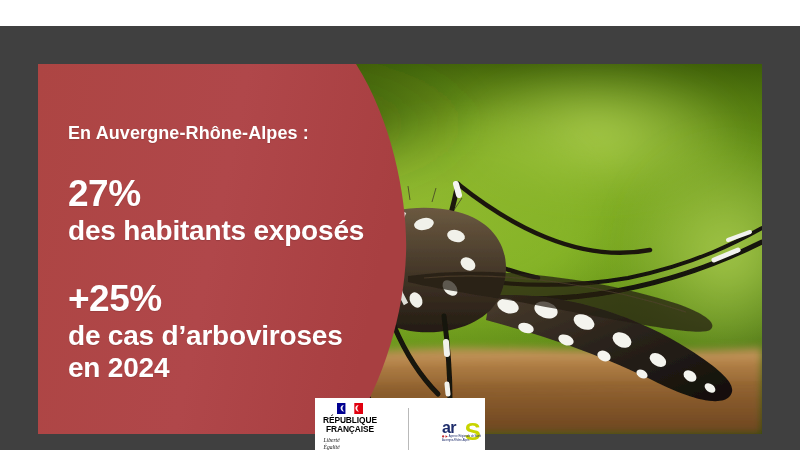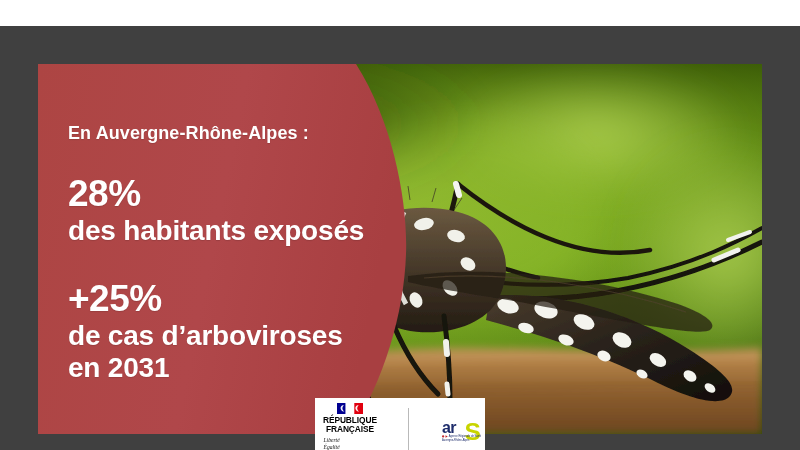--- a/index.html
+++ b/index.html
@@ -325,28 +325,28 @@
         </linearGradient>
       </defs>
       <path d="M0 0 L318 0 C 356 60, 370 140, 368 190 C 366 250, 346 316, 312 370 L0 370 Z" fill="url(#redG)"></path>
     </svg>
   </div>
 
   <div class="text-block">
     <p class="kicker">En Auvergne-Rhône-Alpes :</p>
 
     <div class="stat-group">
-      <p class="stat-number">28%</p>
+      <p class="stat-number">27%</p>
       <p class="stat-label">des habitants exposés</p>
     </div>
 
     <div class="stat-group">
       <p class="stat-number">+25%</p>
       <p class="stat-label" style="white-space:pre-line;">de cas d’arboviroses
-en 2031</p>
+en 2024</p>
     </div>
   </div>
 
   <div class="logo-bar">
 
     <div class="marianne">
       <svg class="flag" viewBox="0 0 26 11" aria-hidden="true">
         <rect x="0" y="0" width="8.66" height="11" fill="#000091"></rect>
         <rect x="8.66" y="0" width="8.66" height="11" fill="#ffffff"></rect>
         <rect x="17.3" y="0" width="8.7" height="11" fill="#e1000f"></rect>

